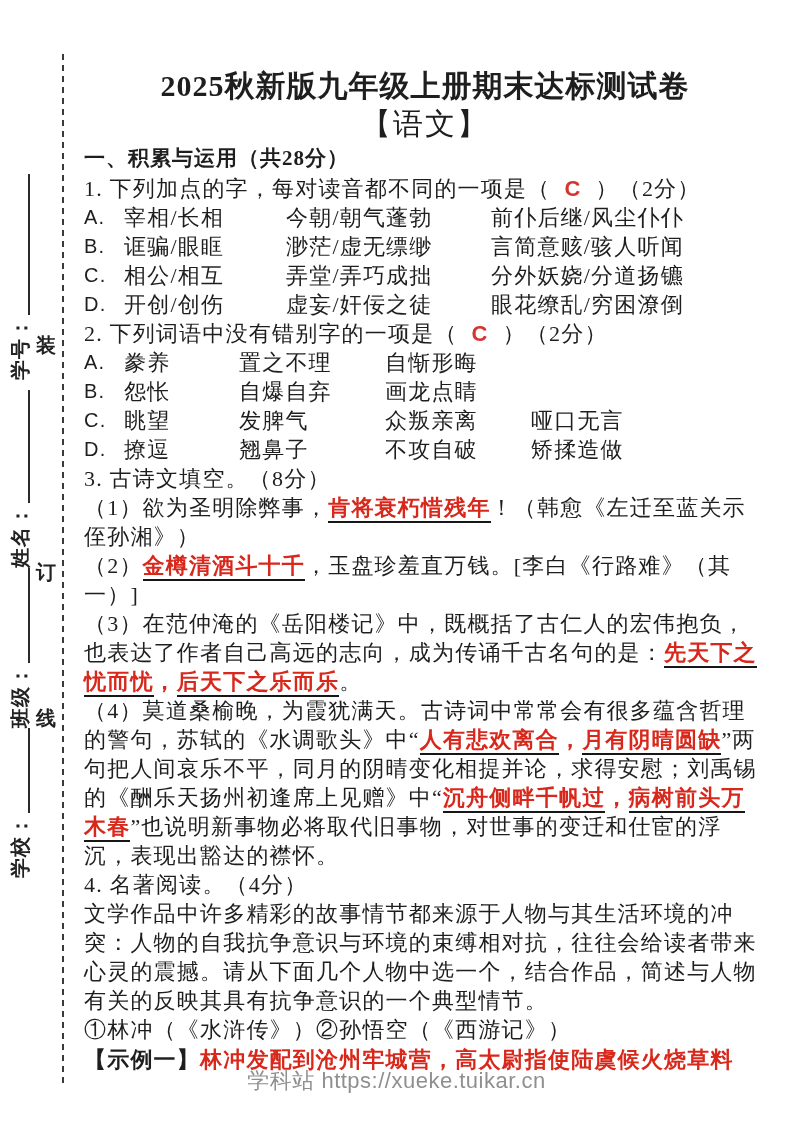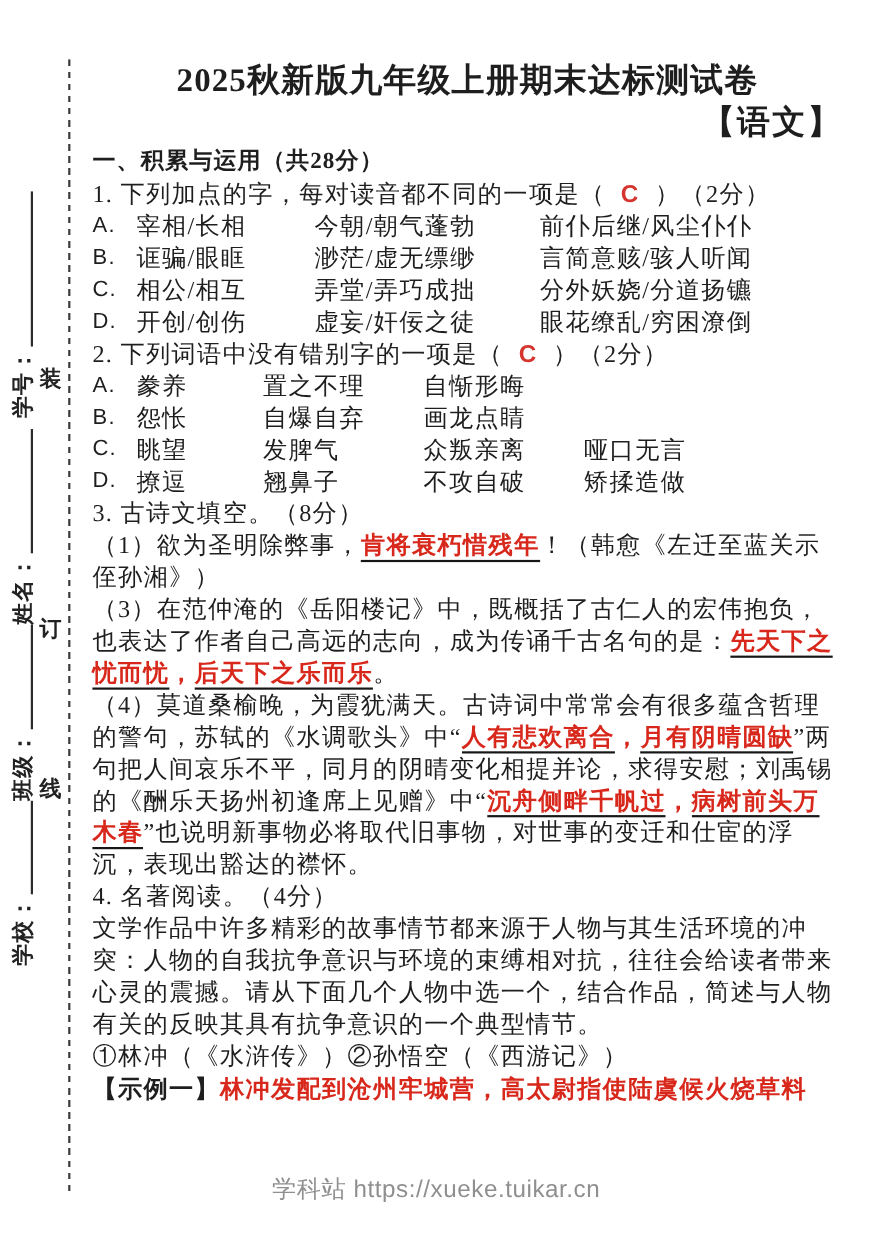--- a/index.html
+++ b/index.html
@@ -42,25 +42,25 @@
     position:relative; top:9px;
     margin-left:2px;
   }
   
   .content {
     position:absolute; left:84px; top:54px; width:682px;
     font-size:22px; line-height:29px; letter-spacing:1.2px;
   }
   .title {
     font-size:30px; line-height:39px; font-weight:bold;
-    text-align:center; letter-spacing:1px;
+    text-align:center; letter-spacing:1px;margin-top:12px;
   }
   .subtitle {
-    font-size:30px; line-height:37px; font-weight:bold;
-    text-align:right; letter-spacing:2px;
+    font-size:30px; line-height:37px; font-weight:normal;
+    text-align:center; letter-spacing:2px;
   }
   .sec-heading {
     font-size:21px; line-height:31px; font-weight:bold;
     letter-spacing:1px; margin-top:1px;
   }
   .stem, .para, .line-text { text-align:left; }
   .choice-answer {
     color:var(--choice_red,#d5352e);
     font-family:"Liberation Sans", sans-serif;
     font-weight:bold; font-size:22px;
@@ -184,20 +184,21 @@
     <div class="opt-row">
       <span class="opt-label">D.</span>
       <span class="q2-c1">撩逗</span>
       <span class="q2-c2">翘鼻子</span>
       <span class="q2-c3">不攻自破</span>
       <span class="q2-c4">矫揉造做</span>
     </div>
 
     <div class="line-text">3. 古诗文填空。（8分）</div>
     <div class="para"><span class="seg-p">（1）欲为圣明除弊事，</span><span class="seg-a">肯将衰朽惜残年</span><span class="seg-p">！（韩愈《左迁至蓝关示侄孙湘》）</span></div>
+    <div class="para"><span class="seg-p">（2）</span><span class="seg-a">金樽清酒斗十千</span><span class="seg-p">，玉盘珍羞直万钱。[李白《行路难》（其一）]</span></div>
     <div class="para"><span class="seg-p">（3）在范仲淹的《岳阳楼记》中，既概括了古仁人的宏伟抱负，也表达了作者自己高远的志向，成为传诵千古名句的是：</span><span class="seg-a">先天下之忧而忧</span><span class="seg-r">，</span><span class="seg-a">后天下之乐而乐</span><span class="seg-p">。</span></div>
     <div class="para"><span class="seg-p">（4）莫道桑榆晚，为霞犹满天。古诗词中常常会有很多蕴含哲理的警句，苏轼的《水调歌头》中“</span><span class="seg-a">人有悲欢离合</span><span class="seg-r">，</span><span class="seg-a">月有阴晴圆缺</span><span class="seg-p">”两句把人间哀乐不平，同月的阴晴变化相提并论，求得安慰；刘禹锡的《酬乐天扬州初逢席上见赠》中“</span><span class="seg-a">沉舟侧畔千帆过</span><span class="seg-r">，</span><span class="seg-a">病树前头万木春</span><span class="seg-p">”也说明新事物必将取代旧事物，对世事的变迁和仕宦的浮沉，表现出豁达的襟怀。</span></div>
 
     <div class="line-text">4. 名著阅读。（4分）</div>
     <div class="para">文学作品中许多精彩的故事情节都来源于人物与其生活环境的冲突：人物的自我抗争意识与环境的束缚相对抗，往往会给读者带来心灵的震撼。请从下面几个人物中选一个，结合作品，简述与人物有关的反映其具有抗争意识的一个典型情节。</div>
     <div class="line-text">①林冲（《水浒传》）②孙悟空（《西游记》）</div>
     <div class="para example-line"><span class="seg-b">【示例一】</span><span class="seg-r">林冲发配到沧州牢城营，高太尉指使陆虞候火烧草料</span></div>
 
   </div>
 

